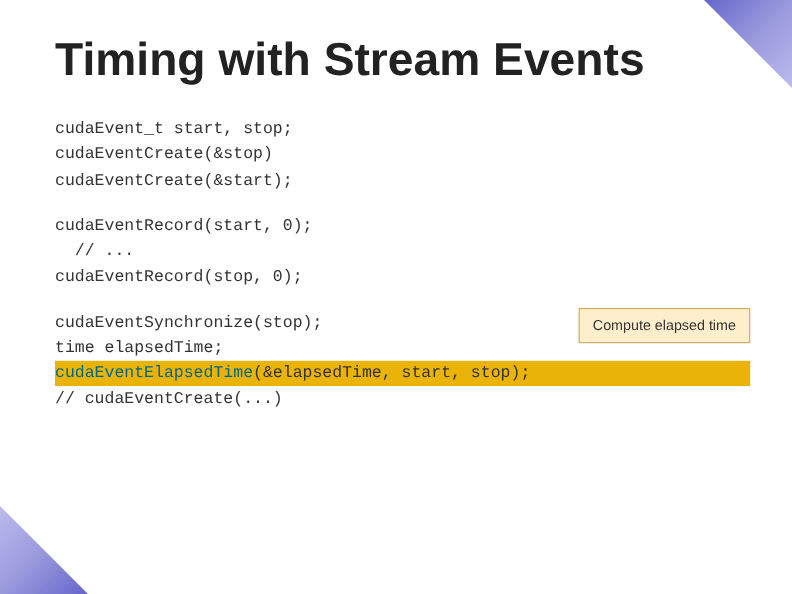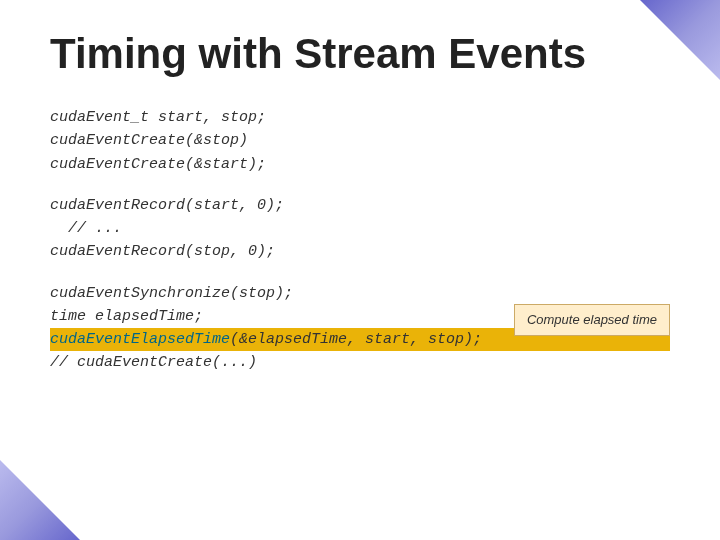--- a/index.html
+++ b/index.html
@@ -33,37 +33,36 @@
       background: linear-gradient(315deg, #6666cc 0%, #9999dd 50%, #bbbbee 100%);
       clip-path: polygon(0 0, 0 100%, 100% 100%);
     }
 
     .content {
       position: absolute;
       top: 0;
       left: 0;
       width: 720px;
       height: 540px;
-      padding: 30px 50px 30px 50px;
+      padding: 30px 38px 30px 50px;
     }
 
     .title {
       font-size: 42px;
       font-weight: bold;
       color: #222222;
       margin-bottom: 28px;
       font-family: Arial, sans-serif;
     }
 
     .code-block {
       font-family: 'Courier New', Courier, monospace;
       font-size: 15px;
       line-height: 1.55;
       color: #333333;
-      font-style: italic;
     }
 
     .code-section {
       margin-bottom: 18px;
     }
 
     .code-line {
       white-space: pre;
       display: block;
     }
@@ -86,21 +85,20 @@
       right: 0;
       top: -2px;
       background-color: #ffeecc;
       border: 1px solid #ccaa66;
       padding: 5px 12px;
       font-family: Arial, sans-serif;
       font-size: 13px;
       color: #333333;
       white-space: nowrap;
       z-index: 10;
-      margin-top: 24px;
     }
 
     .last-section {
       position: relative;
     }
   </style>
 </head>
 <body>
 
 <div class="corner-top-right"></div>

